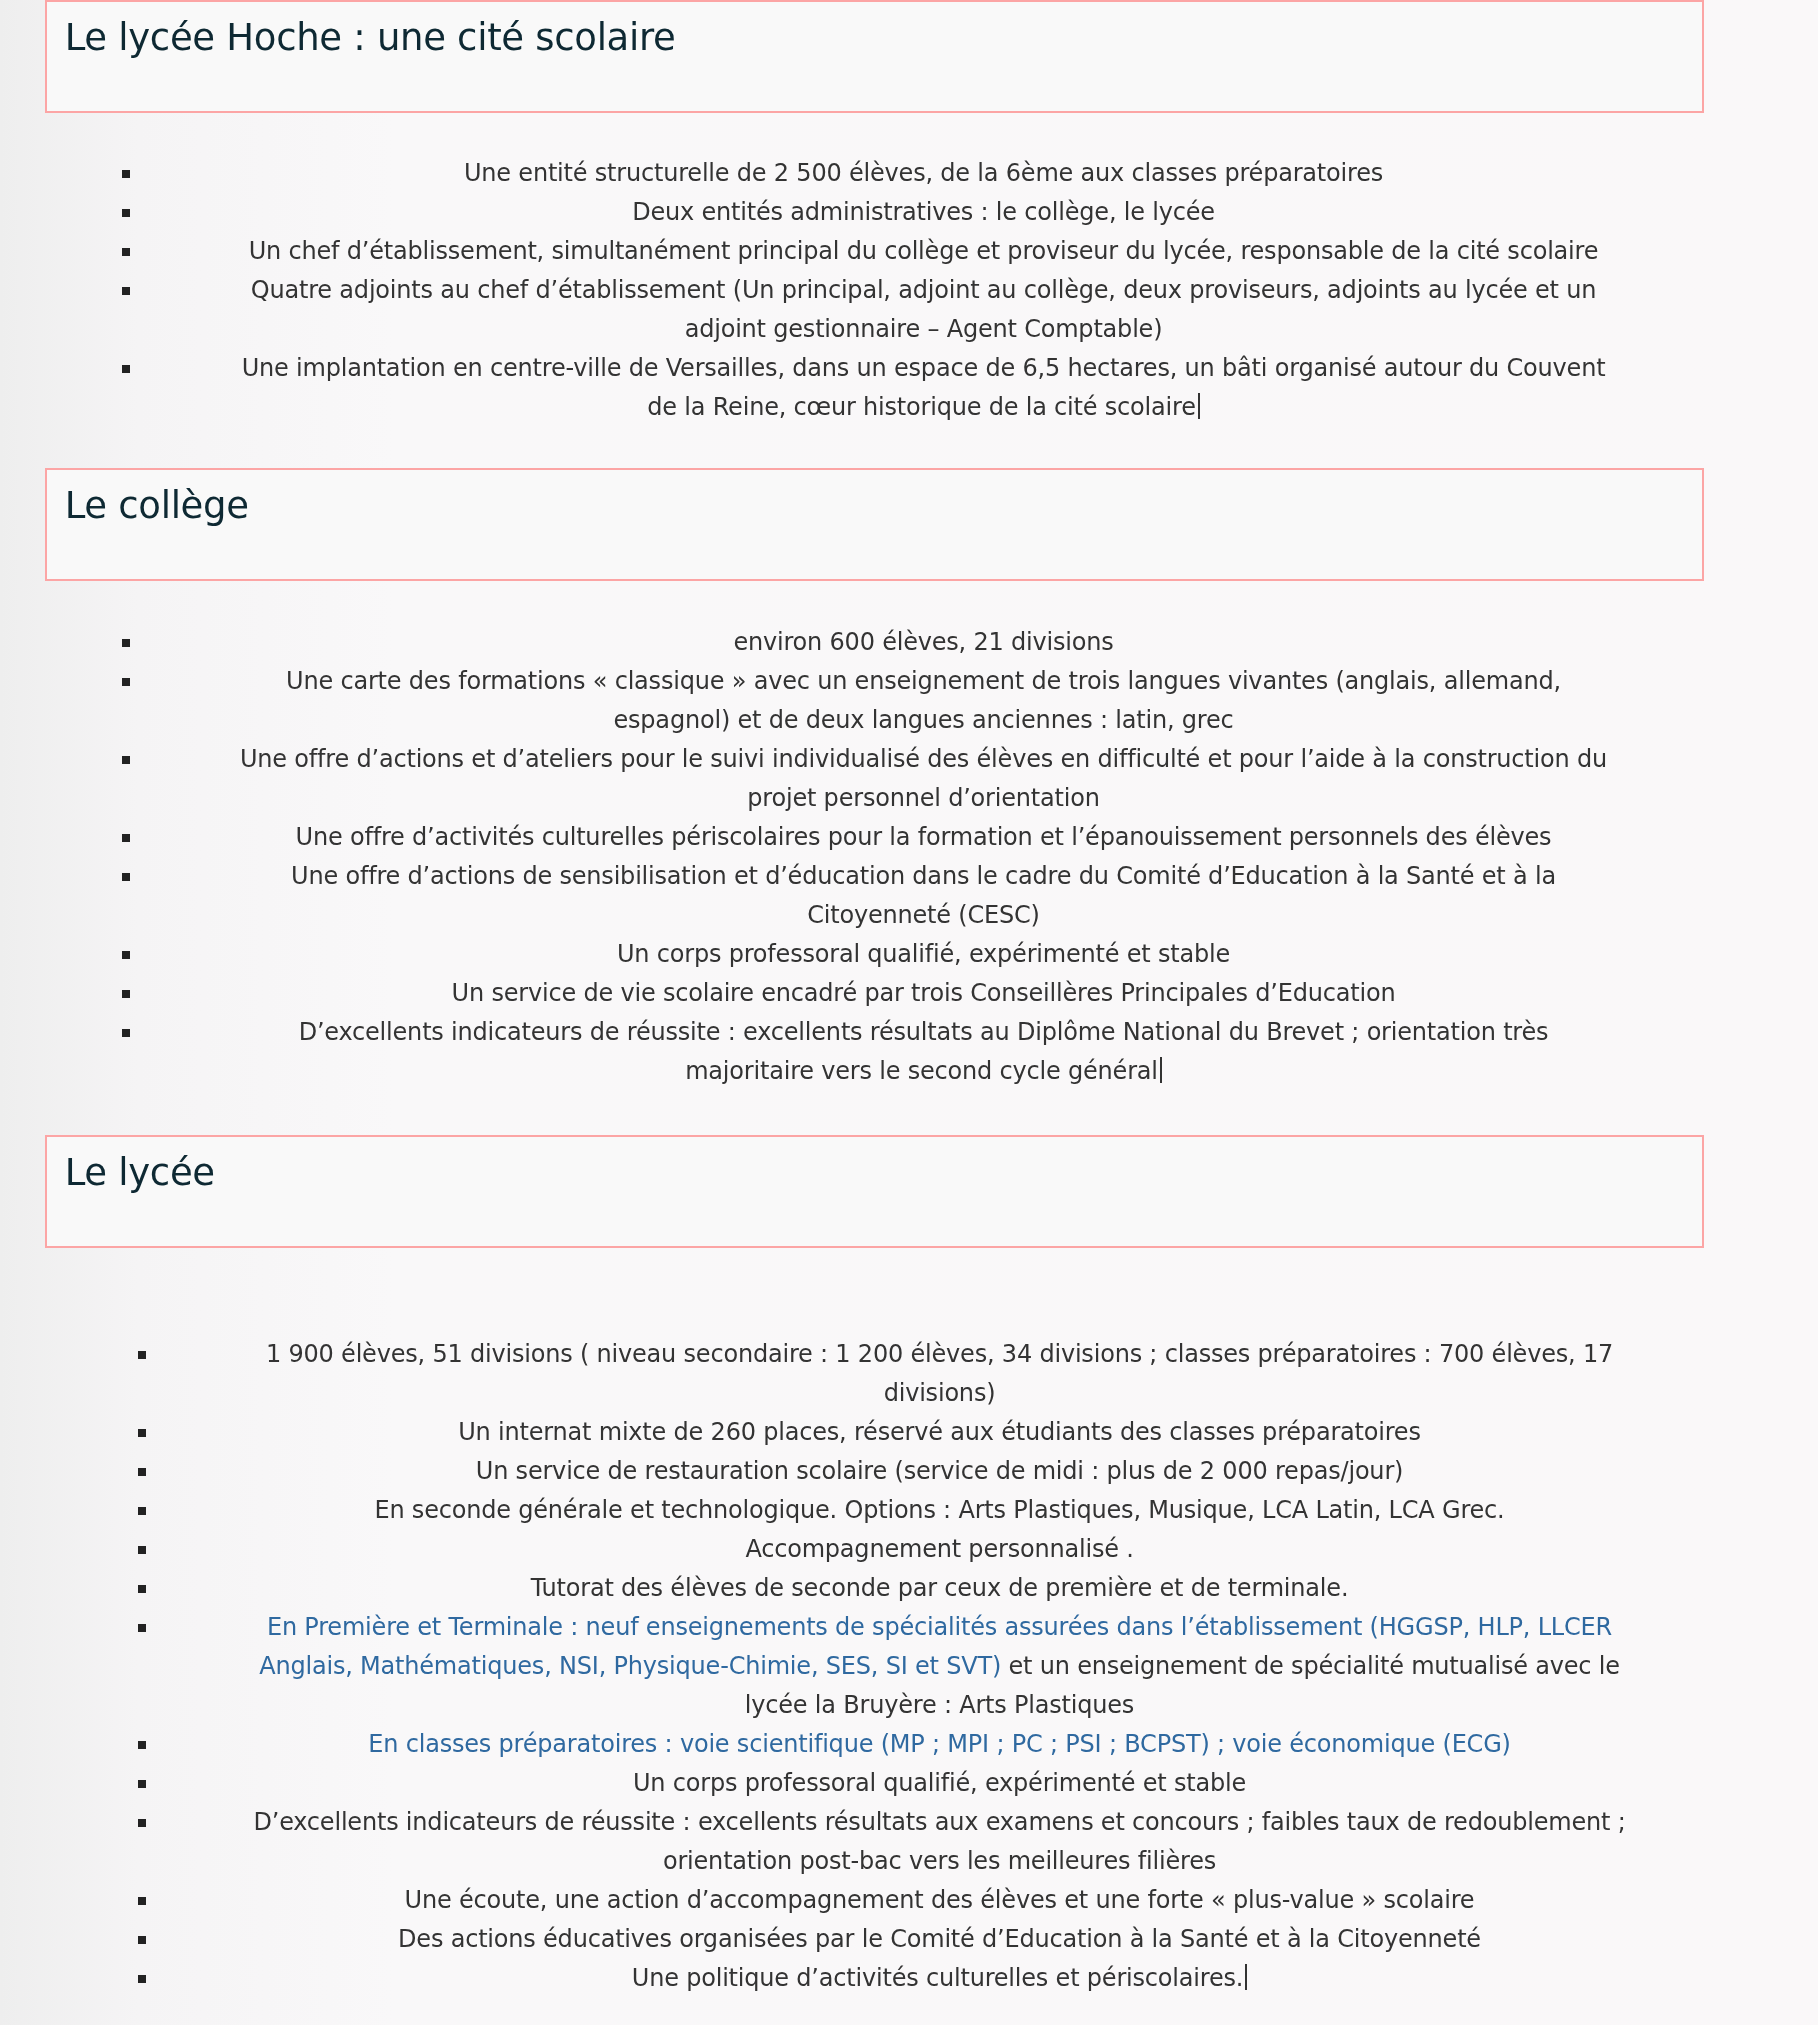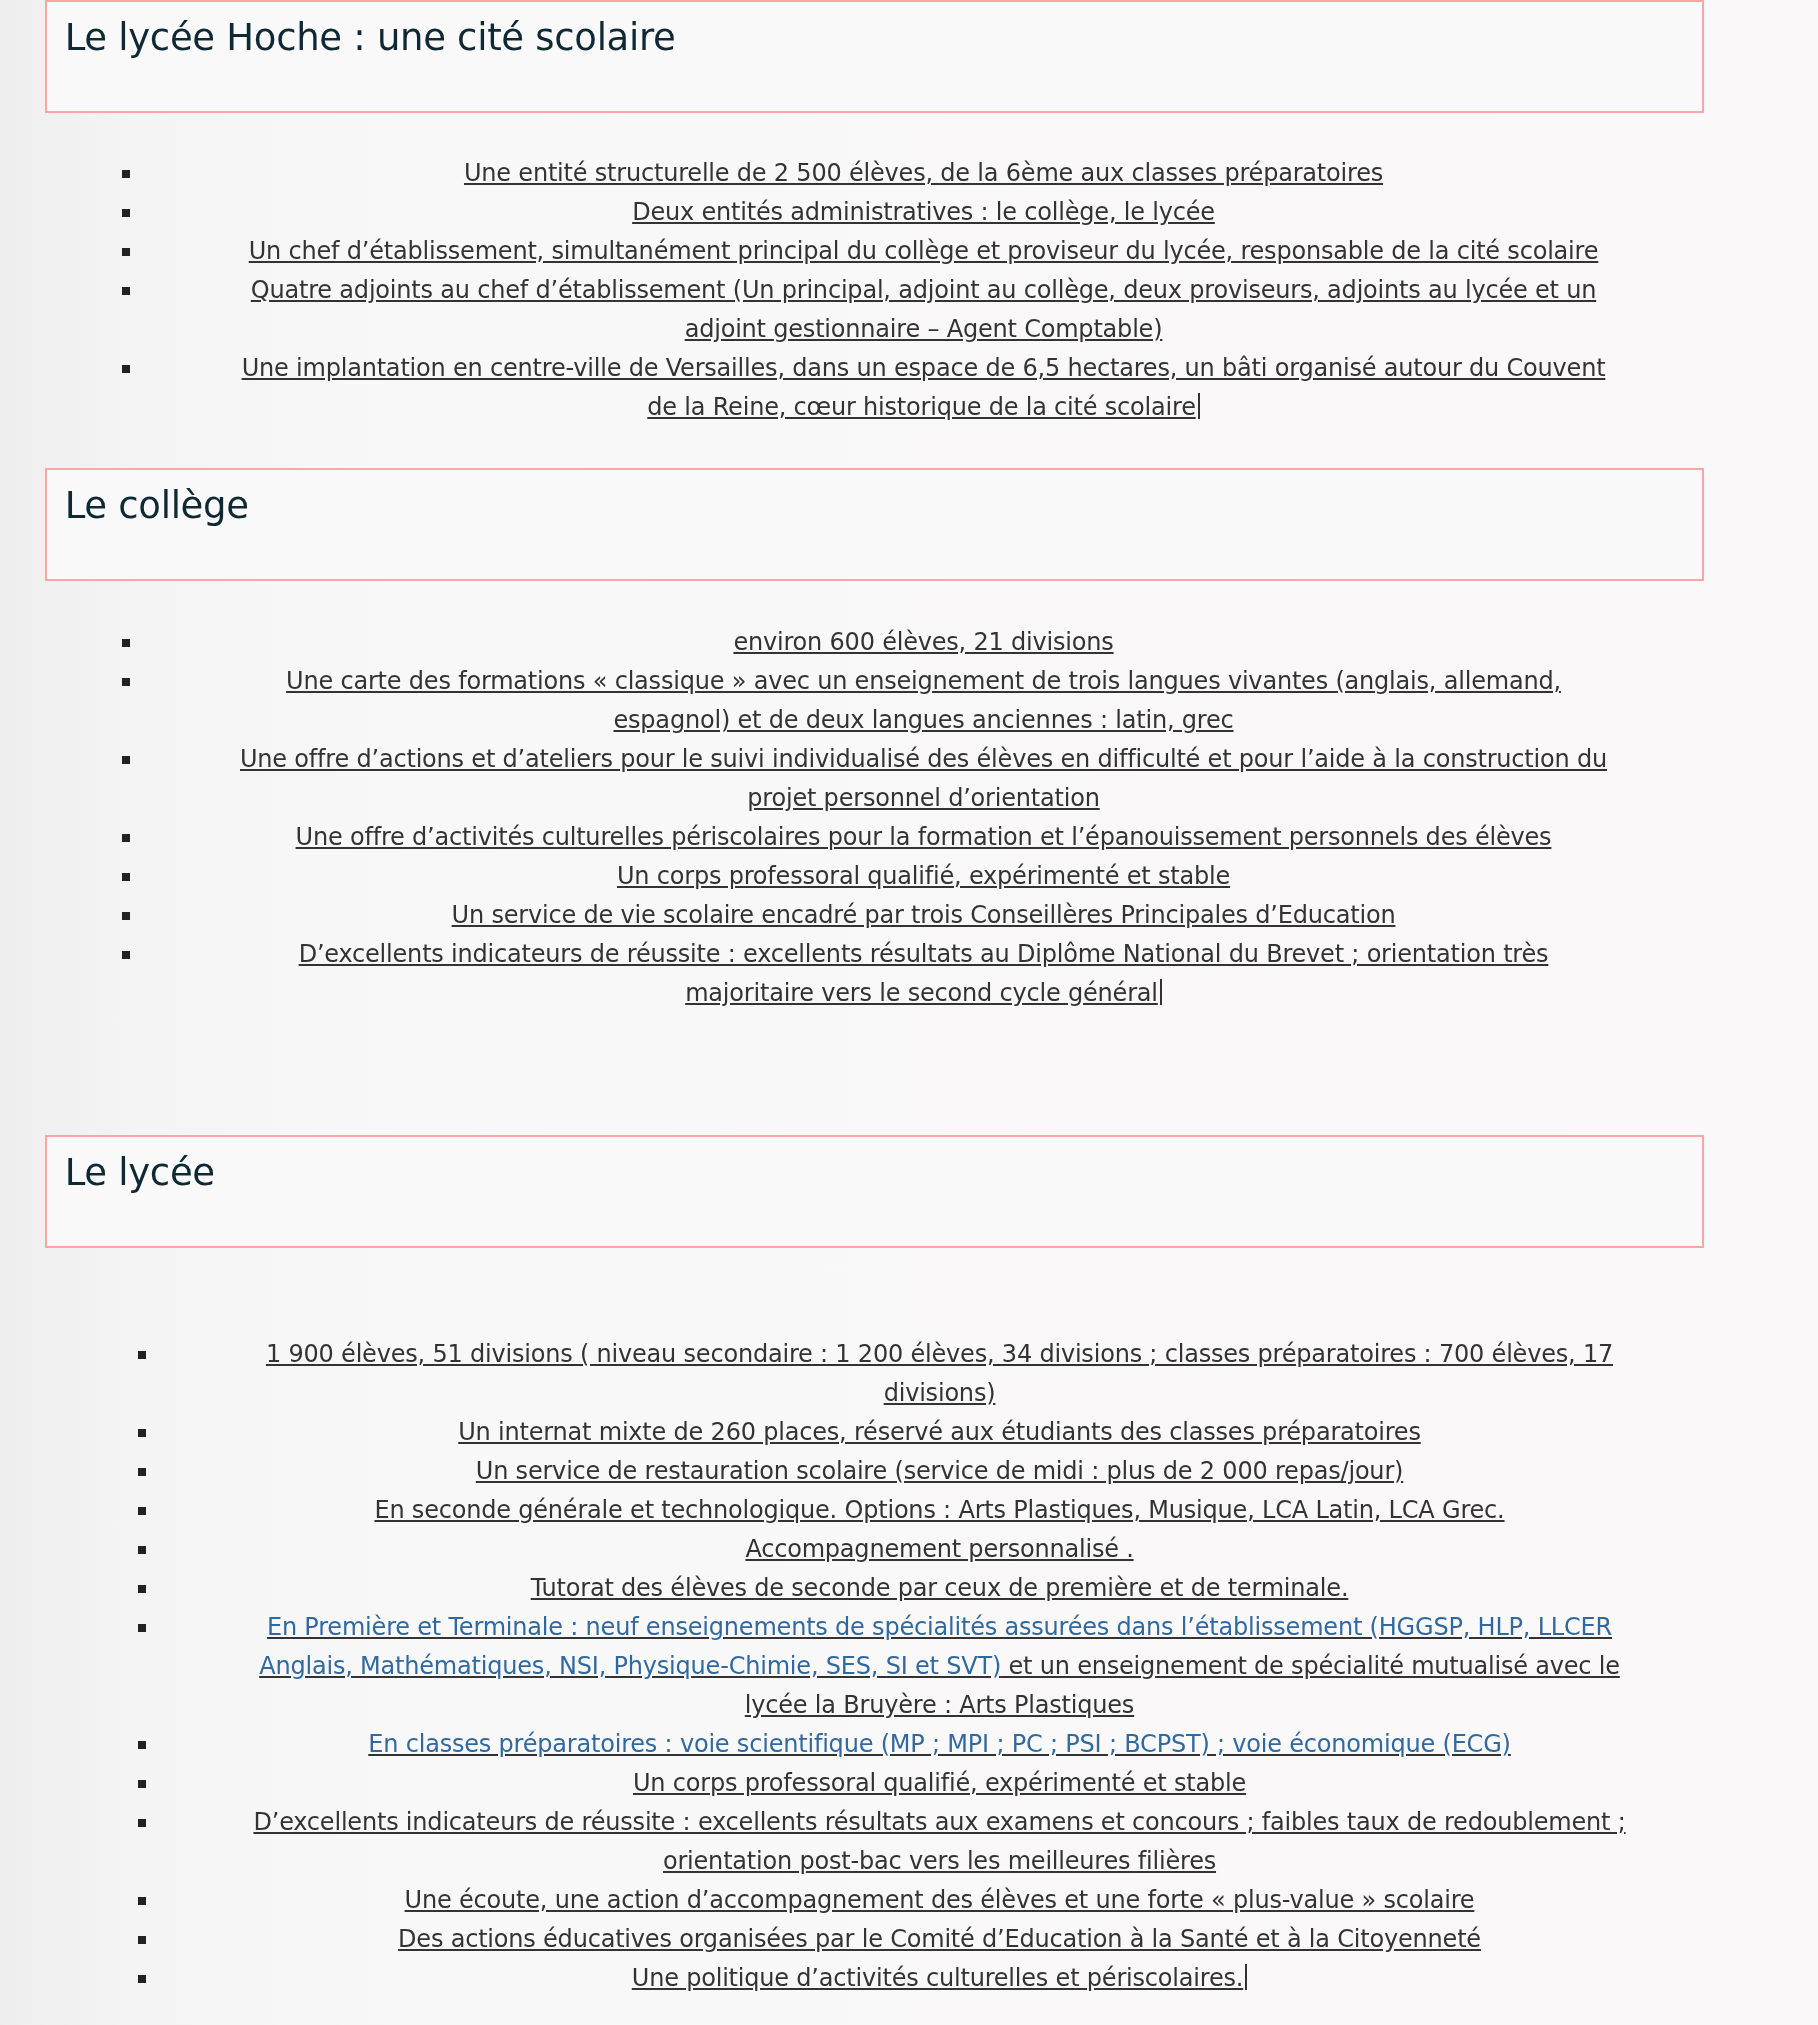--- a/index.html
+++ b/index.html
@@ -32,21 +32,20 @@
     color: #0e2933;
     letter-spacing: -0.3px;
   }
   .bullet-list {
     position: absolute;
     left: 0;
     width: 1818px;
     margin: 0;
     padding: 0;
     list-style: none;
-    text-decoration: underline;
   }
   .bullet-list li {
     position: relative;
     margin-left: 148px;
     width: 1551px;
     text-align: center;
     font-size: 24px;
     line-height: 39px;
     letter-spacing: -0.2px;
     white-space: nowrap;
@@ -119,20 +118,25 @@
         <span class="bullet"></span>
         <span class="line"><span>Une offre d’actions et d’ateliers pour le suivi individualisé des élèves en difficulté et pour l’aide à la construction du</span></span>
         <span class="line"><span>projet personnel d’orientation</span></span>
       </li>
       <li>
         <span class="bullet"></span>
         <span class="line"><span>Une offre d’activités culturelles périscolaires pour la formation et l’épanouissement personnels des élèves</span></span>
       </li>
       <li>
         <span class="bullet"></span>
+        <span class="line"><span>Une offre d’actions de sensibilisation et d’éducation dans le cadre du Comité d’Education à la Santé et à la</span></span>
+        <span class="line"><span>Citoyenneté (CESC)</span></span>
+      </li>
+      <li>
+        <span class="bullet"></span>
         <span class="line"><span>Un corps professoral qualifié, expérimenté et stable</span></span>
       </li>
       <li>
         <span class="bullet"></span>
         <span class="line"><span>Un service de vie scolaire encadré par trois Conseillères Principales d’Education</span></span>
       </li>
       <li>
         <span class="bullet"></span>
         <span class="line"><span>D’excellents indicateurs de réussite : excellents résultats au Diplôme National du Brevet ; orientation très</span></span>
         <span class="line"><span>majoritaire vers le second cycle général</span><span class="caret"></span></span>

